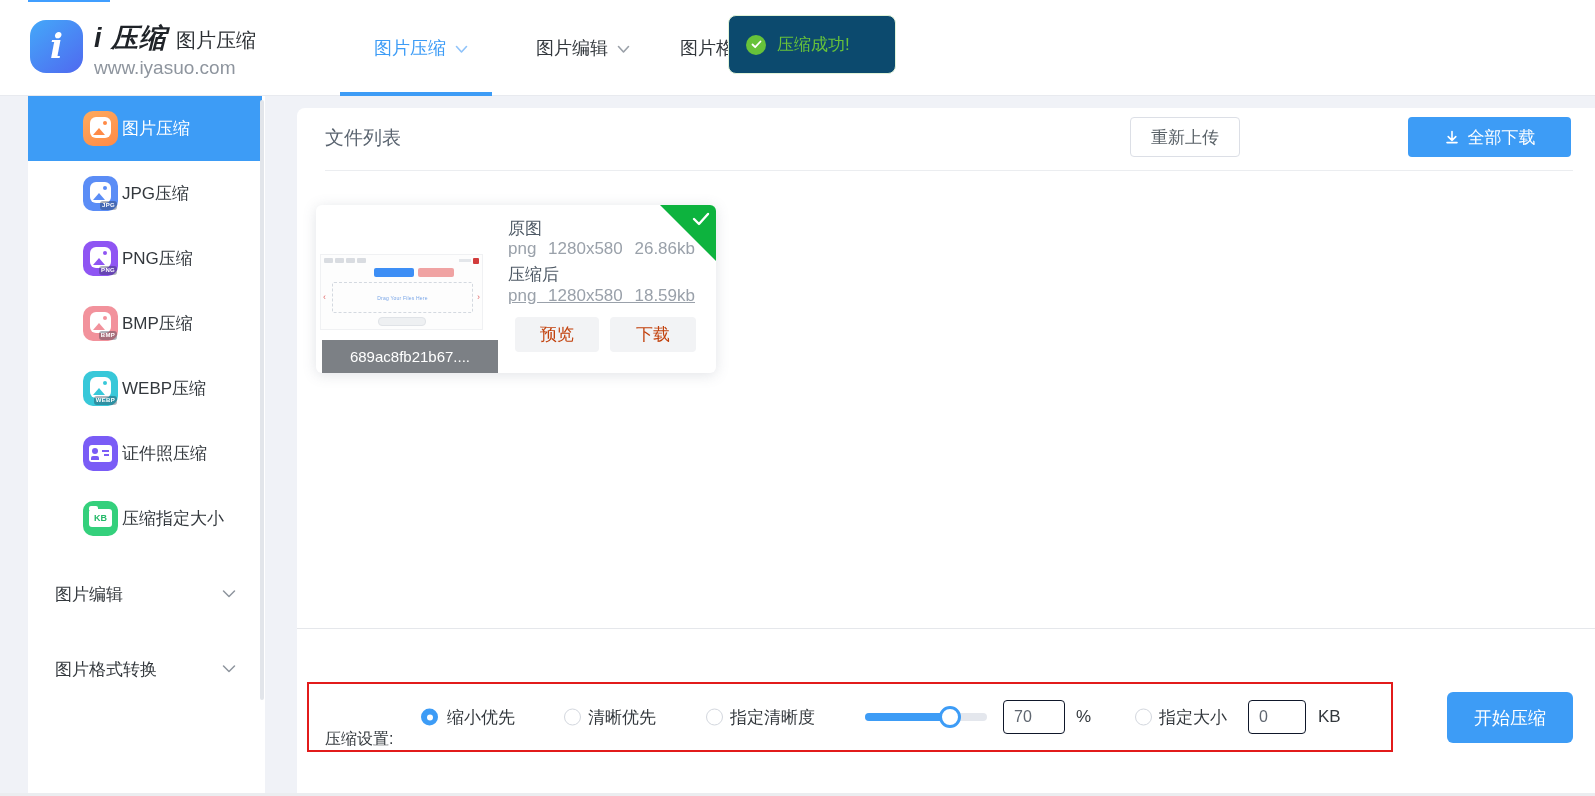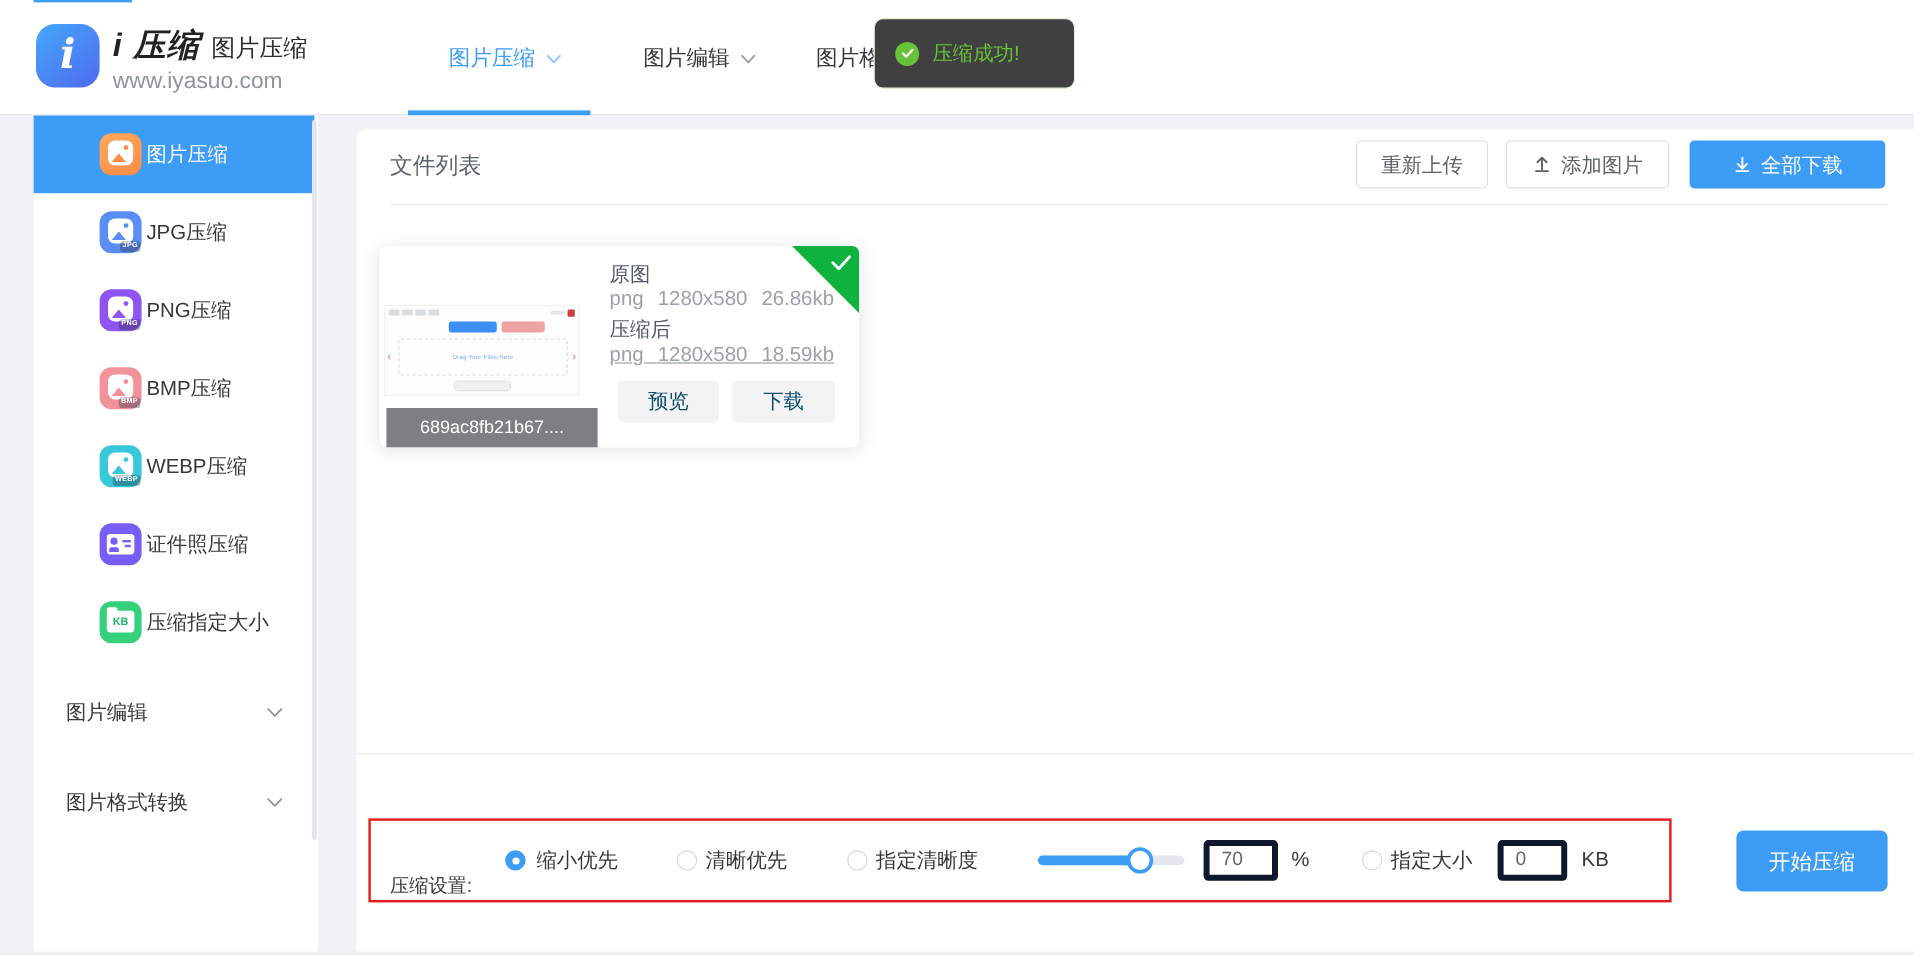--- a/index.html
+++ b/index.html
@@ -19,21 +19,21 @@
   .brand-url { font-size:19px; color:#8e959e; margin-top:1px; }
 
   .nav { position:absolute; left:340px; top:0; height:96px; display:flex; }
   .nav-tab { width:162px; height:96px; display:flex; align-items:center; justify-content:center; gap:9px; font-size:18px; color:#33383d; cursor:pointer; position:relative; }
   .nav-tab .chev { color:#9aa0a8; margin-top:3px; }
   .nav-tab.active { color:#3d9cf6; }
   .nav-tab.active .chev { color:#8fc3fa; }
   .nav-tab.active::after { content:""; position:absolute; left:0; bottom:0; width:152px; height:4px; background:#3d9cf6; }
 
   
-  .toast { position:absolute; left:728px; top:15px; width:168px; height:59px; background:#404040; border:1px solid #e1f3d8; border-radius:8px; display:flex; align-items:center; padding-left:17px; gap:11px; z-index:60; }
+  .toast { position:absolute; left:728px; top:15px; width:168px; height:59px; background:#0c4a6e; border:1px solid #e1f3d8; border-radius:8px; display:flex; align-items:center; padding-left:17px; gap:11px; z-index:60; }
   .toast-ico { width:20px; height:20px; border-radius:50%; background:#67c23a; display:flex; align-items:center; justify-content:center; flex:0 0 auto; }
   .toast-text { font-size:17px; color:#67c23a; }
 
   
   .sidebar { position:absolute; left:28px; top:96px; width:237px; height:700px; background:#fff; z-index:5; }
   .sb-scroll { position:absolute; right:1px; top:4px; width:4px; height:600px; background:#e2e5ea; border-radius:2px; }
   .sb-item { position:absolute; left:0; width:234px; height:65px; display:flex; align-items:center; cursor:pointer; }
   .sb-item .label { position:absolute; left:94px; font-size:17px; color:#33383d; }
   .sb-item.active { background:#3d9cf6; }
   .sb-item.active .label { color:#fff; }
@@ -83,36 +83,36 @@
   .mini-drop { position:absolute; left:11px; top:27px; width:141px; height:31px; border:1px dashed #d4d9e0; border-radius:2px; display:flex; align-items:center; justify-content:center; }
   .mini-hint { font-size:5px; color:#7ba7e8; letter-spacing:.2px; }
   .mini-arrow { position:absolute; top:38px; font-size:9px; color:#e06a6a; line-height:1; }
   .mini-arrow.l { left:2px; } .mini-arrow.r { right:2px; }
   .mini-pill { position:absolute; left:57px; top:62px; width:48px; height:9px; border-radius:4px; background:#eef0f2; border:1px solid #e0e3e7; }
   .name-bar { position:absolute; left:6px; top:135px; width:176px; height:33px; background:rgba(95,100,106,.82); color:#fff; font-size:15px; display:flex; align-items:center; justify-content:center; }
   .meta-label { position:absolute; left:192px; font-size:17px; color:#4e5archive9; color:#4f5a66; }
   .lab1 { top:12px; } .lab2 { top:58px; }
   .meta-info { position:absolute; left:192px; font-size:17px; color:#9aa1aa; word-spacing:7px; }
   .inf1 { top:34px; } .inf2 { top:81px;text-decoration:underline; }
-  .card-btn { position:absolute; top:112px; height:35px; background:#f2f3f5; border-radius:4px; border:none; font-size:17px; color:#0c4a6e; display:flex; align-items:center; justify-content:center; cursor:pointer;text-align:center; }
+  .card-btn { position:absolute; top:112px; height:35px; background:#f2f3f5; border-radius:4px; border:none; font-size:17px; color:#c2410c; display:flex; align-items:center; justify-content:center; cursor:pointer;text-align:center; }
   .btn-preview { left:199px; width:84px; }
   .btn-dl { left:294px; width:86px; }
 
   
   .bottom-divider { position:absolute; left:0; top:520px; width:1298px; height:1px; background:#e5e7eb; }
   .red-box { position:absolute; left:10px; top:574px; width:1086px; height:70px; border:2px solid #e21b1b; }
   .s-label { position:absolute; left:28px; top:631px; transform:translateY(-50%); font-size:16px; color:#33383d; }
   .radio { position:absolute; top:609px; transform:translateY(-50%); width:17px; height:17px; border-radius:50%; background:#fff; border:1px solid #d3d7de; cursor:pointer; }
   .radio.on { background:#3d9cf6; border:none; }
   .radio.on::after { content:""; position:absolute; left:50%; top:50%; transform:translate(-50%,-50%); width:6px; height:6px; border-radius:50%; background:#fff; }
   .r-label { position:absolute; top:609px; transform:translateY(-50%); font-size:17px; color:#33383d; cursor:pointer; }
   .slider { position:absolute; left:568px; top:609px; transform:translateY(-50%); width:122px; height:8px; border-radius:4px; background:#e4e7ed; cursor:pointer; }
   .slider .fill { position:absolute; left:0; top:0; height:8px; width:85px; border-radius:4px; background:#3d9cf6; }
   .slider .thumbk { position:absolute; left:85px; top:50%; transform:translate(-50%,-50%); width:22px; height:22px; border-radius:50%; background:#fff; border:3px solid #3d9cf6; }
-  .num-input { position:absolute; top:609px; transform:translateY(-50%); height:34px; border:5px solid #0f172a; border-radius:4px; font-size:16px; color:#5f6670; padding:0 10px; font-family:inherit; outline:none; }
+  .num-input { position:absolute; top:609px; transform:translateY(-50%); height:34px; border:1px solid #0f172a; border-radius:4px; font-size:16px; color:#5f6670; padding:0 10px; font-family:inherit; outline:none; }
   .in-pct { left:706px; width:62px; }
   .in-kb { left:951px; width:58px; }
   .unit { position:absolute; top:609px; transform:translateY(-50%); font-size:17px; color:#33383d; }
   .u-pct { left:779px; }
   .u-kb { left:1021px; }
   .btn-start { position:absolute; left:1150px; top:584px; width:126px; height:51px; background:#3d9cf6; color:#fff; font-size:18px; border:none; border-radius:6px; display:flex; align-items:center; justify-content:center; cursor:pointer; }
 
   .bottom-edge { position:absolute; left:0; bottom:0; width:1595px; height:3px; background:#ebedf0; z-index:20; }
 </style>
 </head>
@@ -248,27 +248,20 @@
     </div>
     <div class="sb-scroll"></div>
   </div>
 
   <div class="panel">
     <div class="list-title">文件列表</div>
 
     <button class="toolbar-btn btn-reupload">
       <span>重新上传</span>
     </button>
-    <button class="toolbar-btn btn-add">
-      <svg width="16" height="16" viewBox="0 0 16 16">
-          <path d="M8 12 V3 M4.2 6.2 L8 2.4 L11.8 6.2" fill="none" stroke="#5a6268" stroke-width="1.6" stroke-linecap="round" stroke-linejoin="round"></path>
-          <path d="M3 13.6 H13" stroke="#5a6268" stroke-width="1.6" stroke-linecap="round"></path>
-        </svg>
-      <span>添加图片</span>
-    </button>
     <button class="toolbar-btn btn-downall">
       <svg width="16" height="16" viewBox="0 0 16 16">
           <path d="M8 2.5 V11 M4.2 7.6 L8 11.4 L11.8 7.6" fill="none" stroke="#fff" stroke-width="1.6" stroke-linecap="round" stroke-linejoin="round"></path>
           <path d="M3 13.6 H13" stroke="#fff" stroke-width="1.6" stroke-linecap="round"></path>
         </svg>
       <span>全部下载</span>
     </button>
     <div class="head-divider"></div>
 
     <div class="card">

